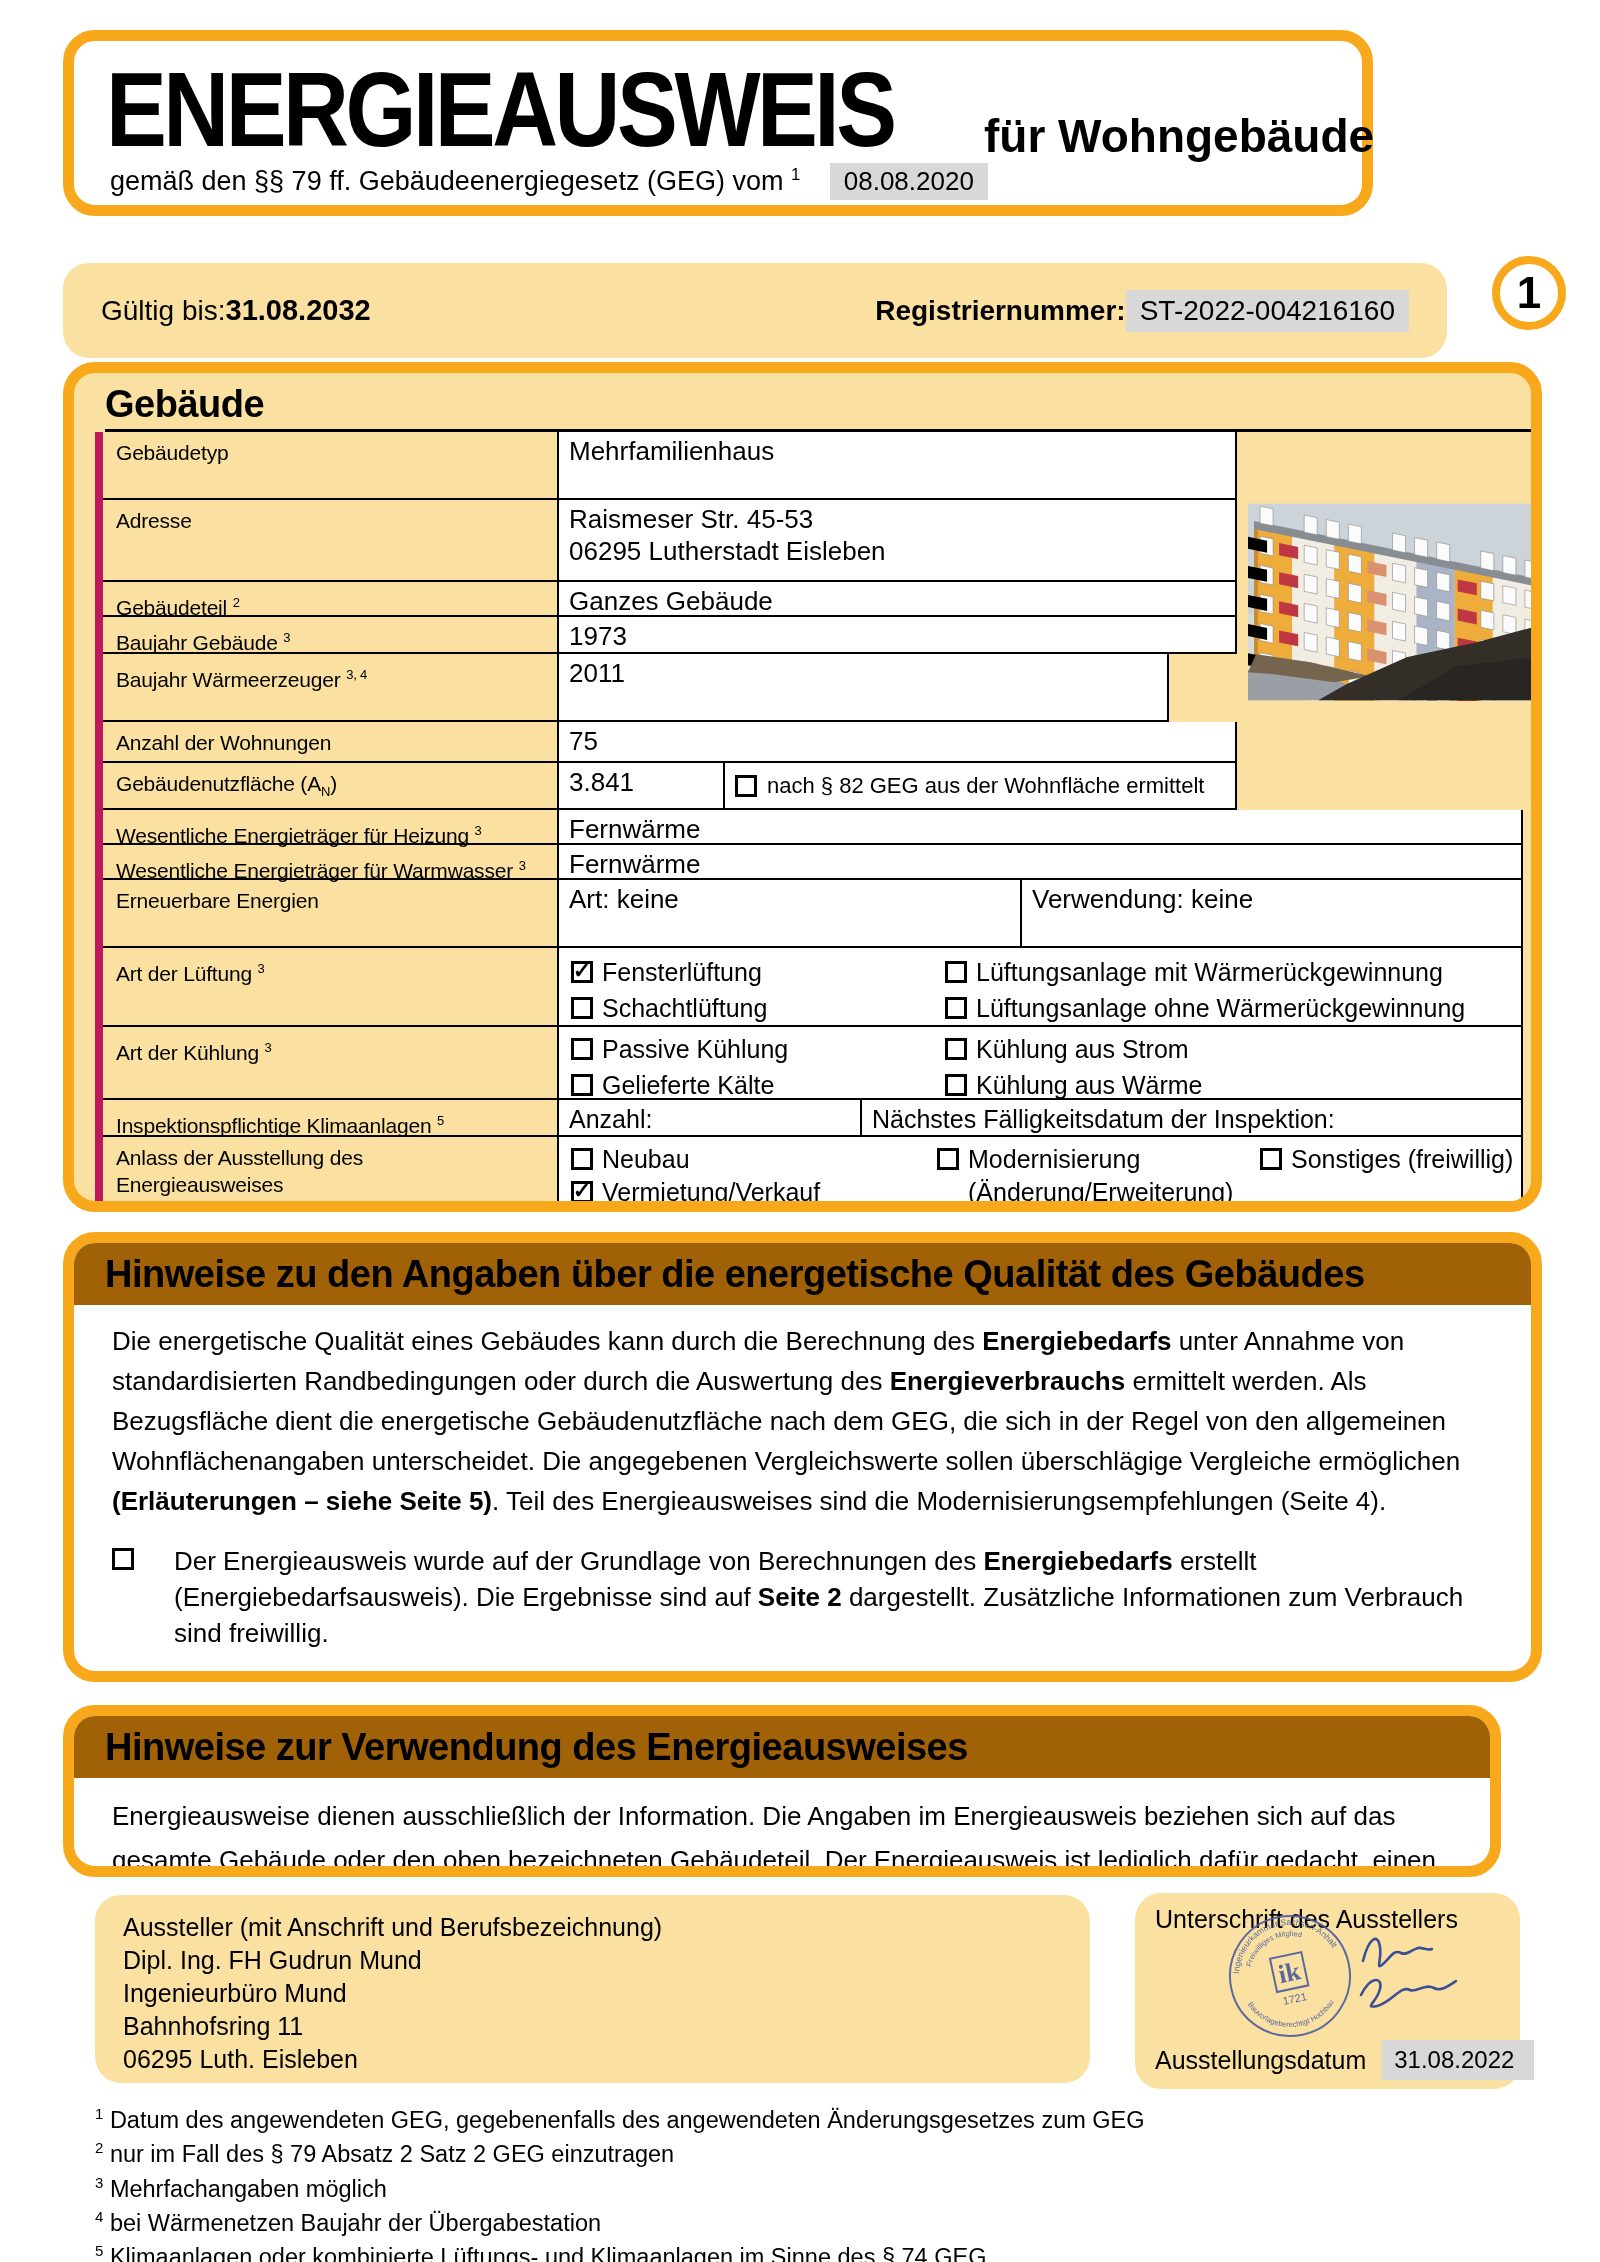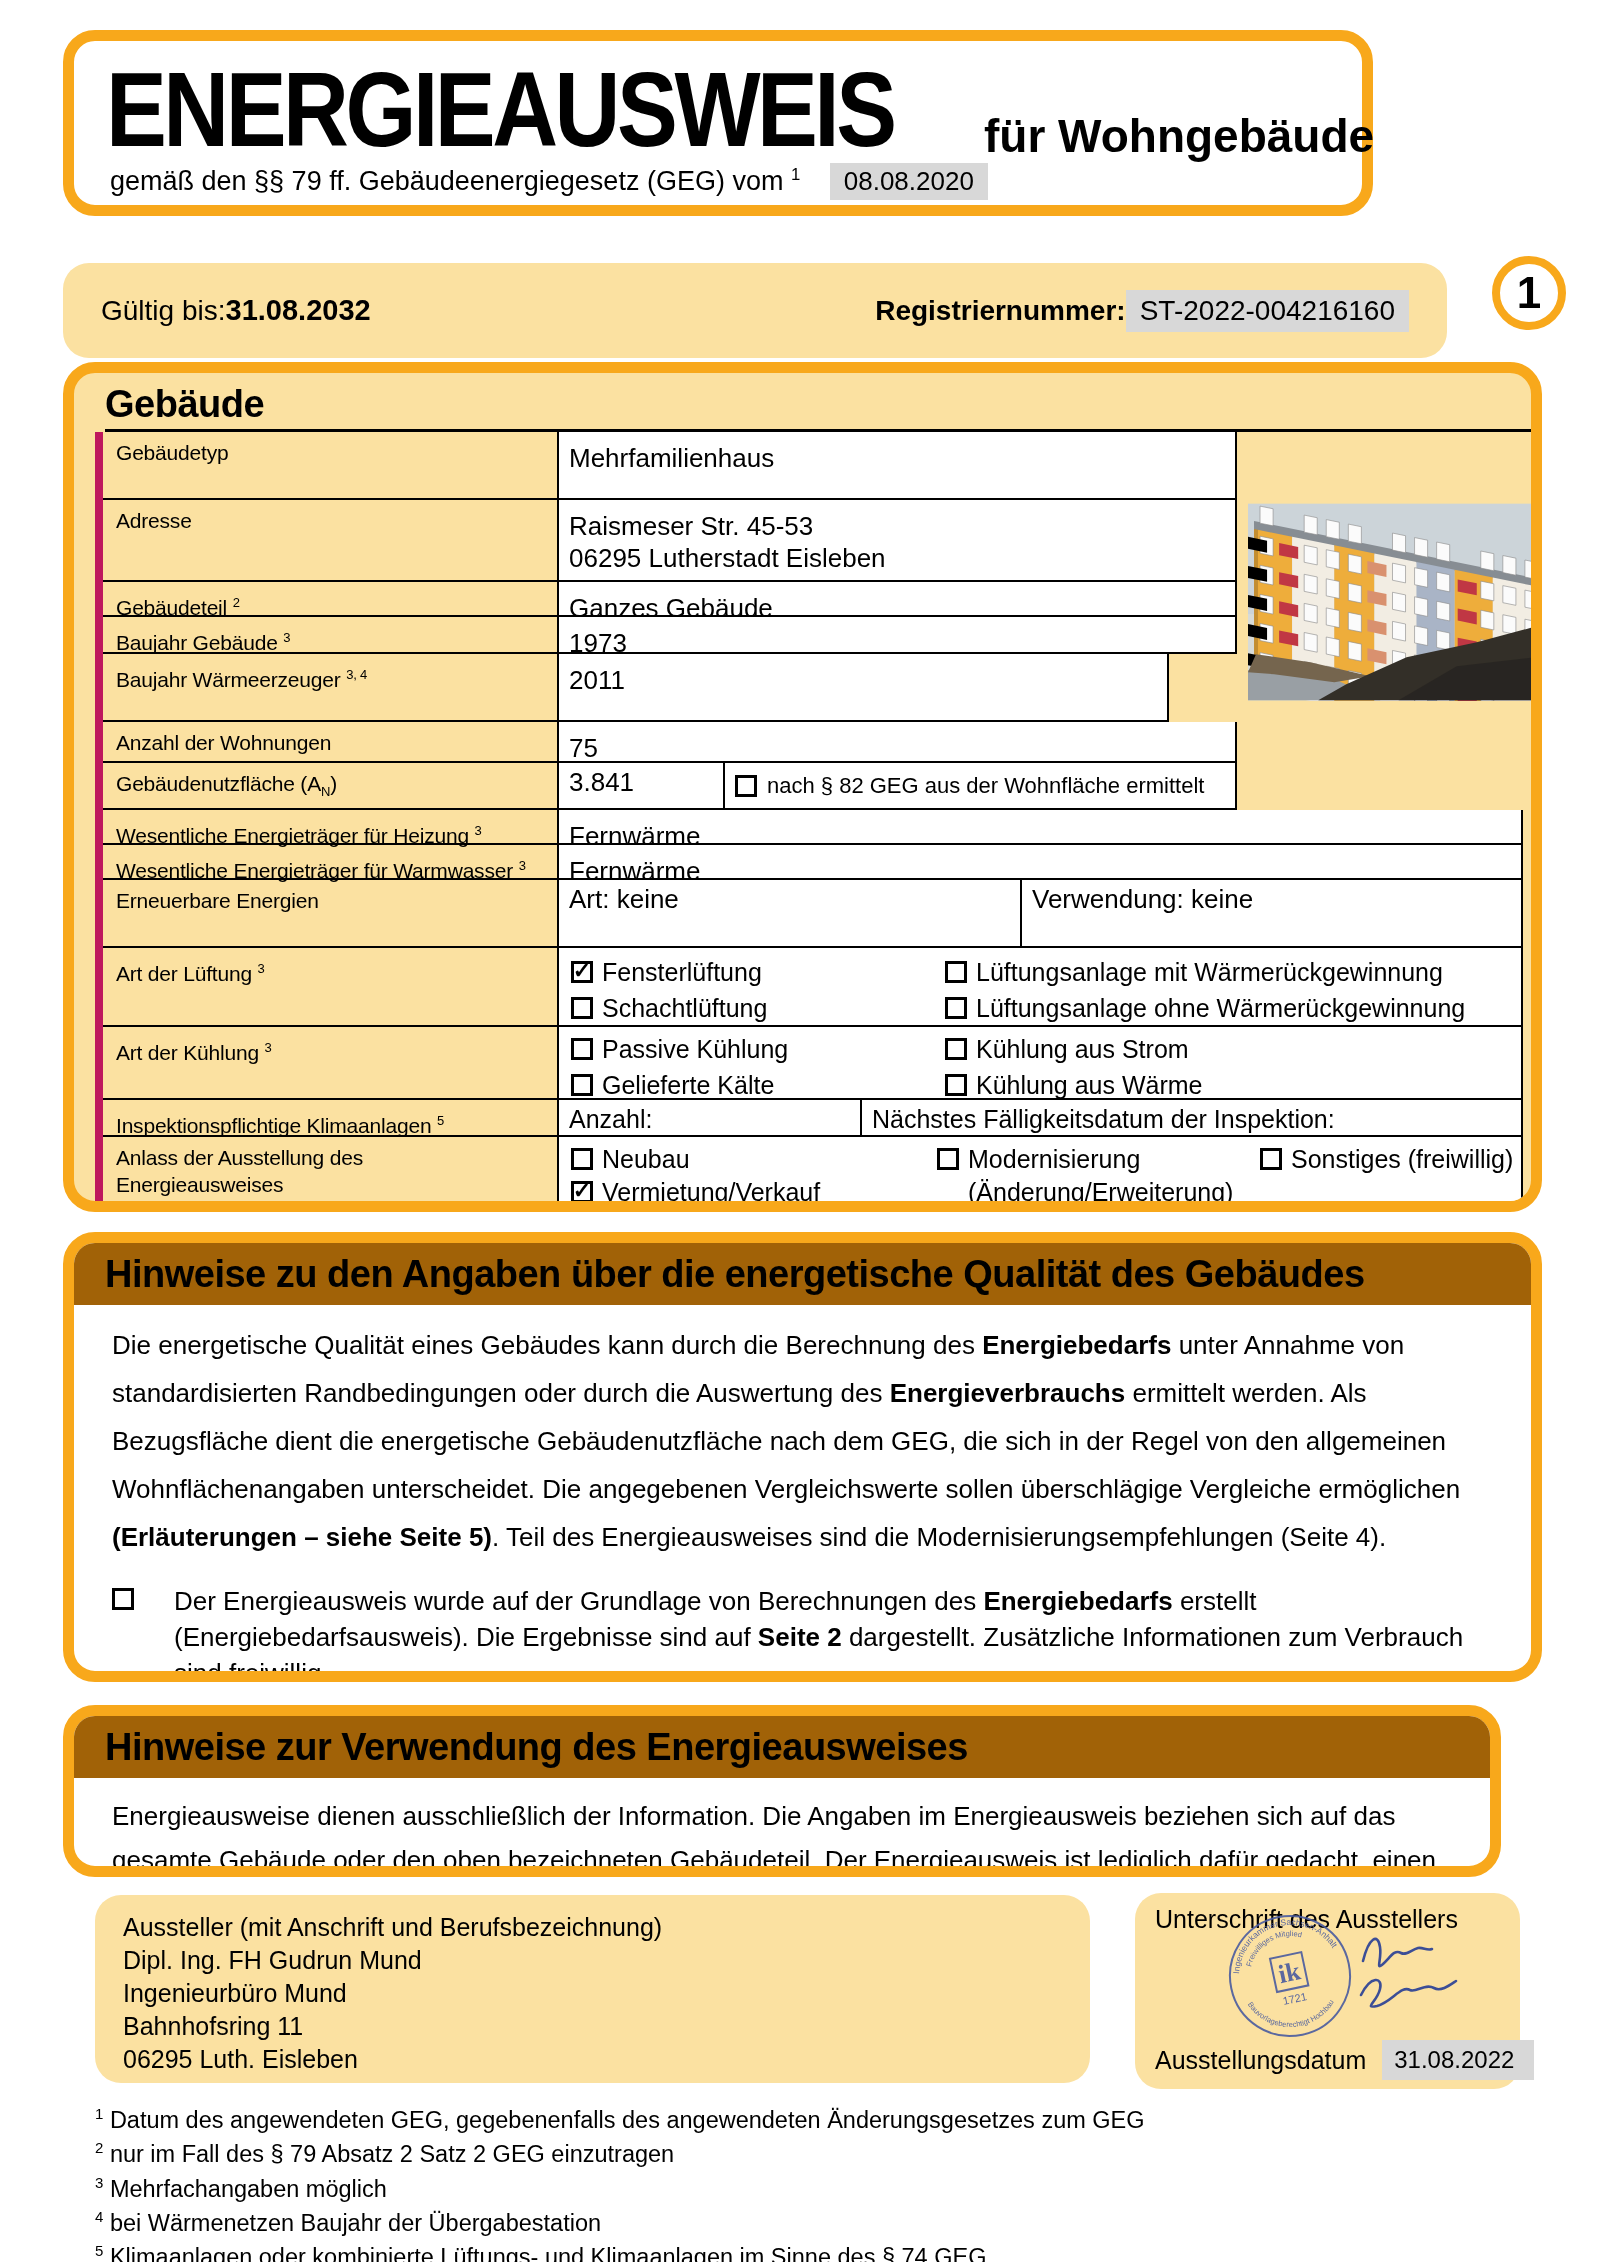--- a/index.html
+++ b/index.html
@@ -40,32 +40,32 @@
   .yellowband{background:#a16207;height:62px;}
 
   
   .gebaeude{left:63px;top:362px;width:1479px;height:850px;background:#FBE1A1;}
   .g-underline{position:absolute;left:31px;top:56px;width:1426px;height:3px;background:#000;}
   .lstack{position:absolute;left:21px;top:59px;width:462px;border-left:8px solid #be185d;}
   .lcell{box-sizing:border-box;border-bottom:2px solid #000;padding:7px 4px 0 13px;
          font-size:21px;letter-spacing:-0.2px;line-height:27px;}
   .vstack{position:absolute;left:483px;top:59px;width:966px;}
   .vcell{box-sizing:border-box;background:#fff;border:2px solid #000;border-top:none;
-         padding:10px 10px;font-size:26px;line-height:32px;position:relative;}
+         padding:3px 10px;font-size:26px;line-height:32px;position:relative;}
   .vcell.split{display:flex;padding:0;}
   .scell{box-sizing:border-box;padding:3px 10px;}
   .scell.first{border-right:2px solid #000;}
   .optline{position:relative;height:36px;}
   .opt{position:absolute;display:flex;align-items:center;gap:9px;font-size:25px;white-space:nowrap;}
   .photo{position:absolute;left:1174px;top:130px;width:297px;height:198px;}
 
   
   .quality{left:63px;top:1232px;width:1479px;height:450px;background:#fff;}
   .usage{left:63px;top:1705px;width:1438px;height:172px;background:#fff;}
-  .paragraph{margin:16px 38px 0;font-size:26px;line-height:48px;}
+  .paragraph{margin:16px 38px 0;font-size:26px;line-height:40px;}
   .qitem{display:flex;margin:22px 38px 0;font-size:26px;line-height:36px;}
   .qitem .cb{margin-top:5px;}
   .qitem .qtext{margin-left:40px;flex:1;}
 
   
   .issuer{position:absolute;left:95px;top:1895px;width:995px;height:188px;box-sizing:border-box;
           background:#FBE1A1;border-radius:26px;padding:16px 28px;font-size:25px;line-height:33px;}
   .sigbox{position:absolute;left:1135px;top:1893px;width:385px;height:196px;box-sizing:border-box;
           background:#FBE1A1;border-radius:26px;padding:12px 20px;font-size:25px;}
   .sigdate{position:absolute;left:20px;top:147px;display:flex;align-items:center;}

